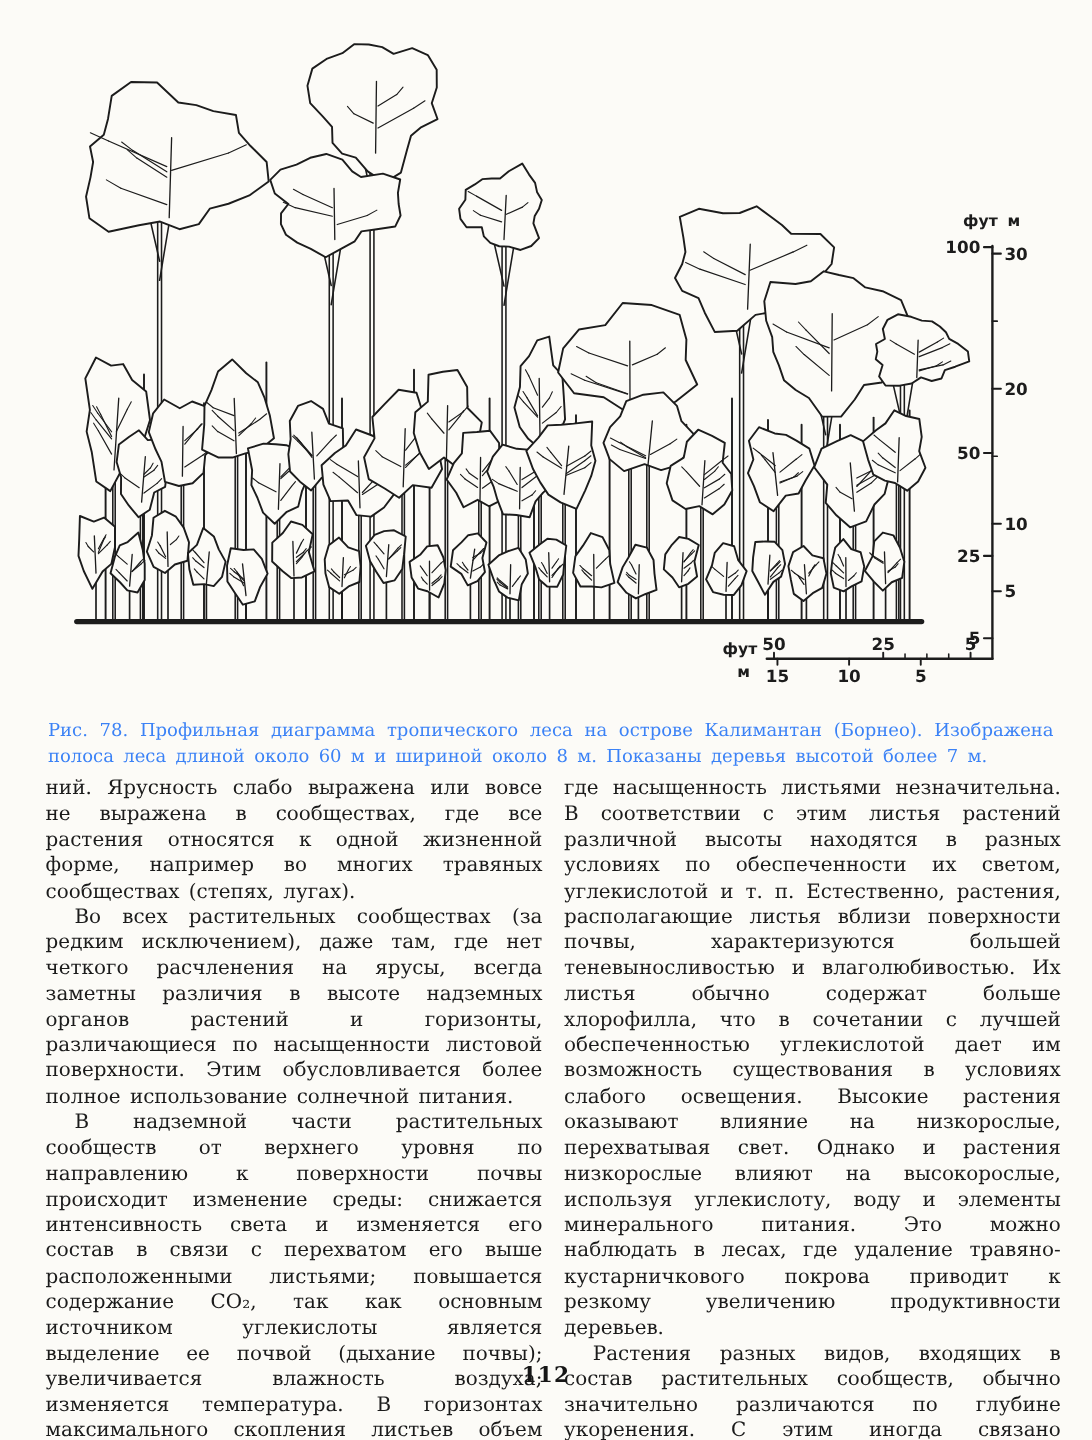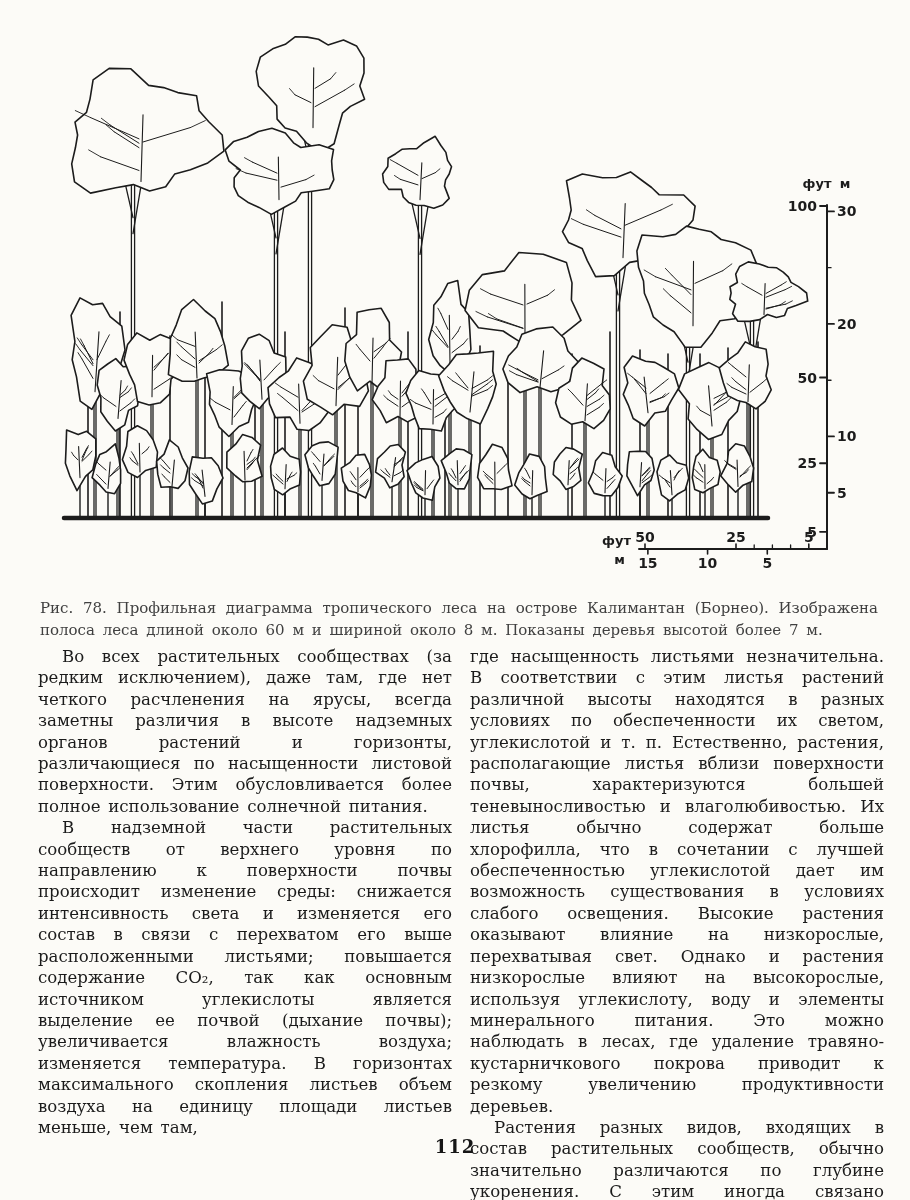--- a/index.html
+++ b/index.html
@@ -6,21 +6,21 @@
   body{
     width:910px;height:1200px;position:relative;
     background:#fcfbf7;color:#1c1c1c;
     font-family:"DejaVu Serif", serif;
     overflow:hidden;
   }
   .figure-wrap{position:absolute;left:0;top:0;width:904px;height:575px;}
   .caption{
     position:absolute;left:40px;top:582px;width:838px;
     font-size:15px;line-height:22px;text-align:justify;
-    word-spacing:3px;color:#404040;
+    word-spacing:3px;color:#3b82f6;
   }
   .cols{
     position:absolute;left:38px;top:646px;width:846px;
     display:flex;gap:18px;
   }
   .col{width:414px;font-size:16.6px;line-height:21.4px;text-align:justify;
        word-spacing:2.5px;color:#1b1b1b;}
   .col p{margin:0;text-indent:24px;}
   .col p.first{text-indent:0;}
   .pageno{
@@ -645,20 +645,21 @@
       <text x="707.57888" y="568" font-size="14" text-anchor="middle" font-family="&quot;DejaVu Sans&quot;, sans-serif" font-weight="bold" fill="#1c1c1c">10</text>
       <line x1="767.28944" y1="549" x2="767.28944" y2="554" stroke="#1c1c1c" stroke-width="1.6" stroke-linecap="round"></line>
       <text x="767.28944" y="568" font-size="14" text-anchor="middle" font-family="&quot;DejaVu Sans&quot;, sans-serif" font-weight="bold" fill="#1c1c1c">5</text>
     </svg>
 </div>
 
 <p class="caption">Рис. 78. Профильная диаграмма тропического леса на острове Калимантан (Борнео). Изображена полоса леса длиной около 60 м и шириной около 8 м. Показаны деревья высотой более 7 м.</p>
 
 <div class="cols">
   <div class="col">
+    <p class="first">ний. Ярусность слабо выражена или вовсе не выражена в сообществах, где все растения относятся к одной жизненной форме, например во многих травяных сообществах (степях, лугах).</p>
     <p>Во всех растительных сообществах (за редким исключением), даже там, где нет четкого расчленения на ярусы, всегда заметны различия в высоте надземных органов растений и горизонты, различающиеся по насыщенности листовой поверхности. Этим обусловливается более полное использование солнечной питания.</p>
     <p>В надземной части растительных сообществ от верхнего уровня по направлению к поверхности почвы происходит изменение среды: снижается интенсивность света и изменяется его состав в связи с перехватом его выше расположенными листьями; повышается содержание CO₂, так как основным источником углекислоты является выделение ее почвой (дыхание почвы); увеличивается влажность воздуха; изменяется температура. В горизонтах максимального скопления листьев объем воздуха на единицу площади листьев меньше, чем там,</p>
   </div>
   <div class="col">
     <p class="first">где насыщенность листьями незначительна. В соответствии с этим листья растений различной высоты находятся в разных условиях по обеспеченности их светом, углекислотой и т. п. Естественно, растения, располагающие листья вблизи поверхности почвы, характеризуются большей теневыносливостью и влаголюбивостью. Их листья обычно содержат больше хлорофилла, что в сочетании с лучшей обеспеченностью углекислотой дает им возможность существования в условиях слабого освещения. Высокие растения оказывают влияние на низкорослые, перехватывая свет. Однако и растения низкорослые влияют на высокорослые, используя углекислоту, воду и элементы минерального питания. Это можно наблюдать в лесах, где удаление травяно-кустарничкового покрова приводит к резкому увеличению продуктивности деревьев.</p>
     <p>Растения разных видов, входящих в состав растительных сообществ, обычно значительно различаются по глубине укоренения. С этим иногда связано совместное произрастание особей, отличающихся по их отношению к влажности почвы. Например, у ксерофитов ковылей</p>
   </div>
 </div>
 
 <div class="pageno">112</div>

